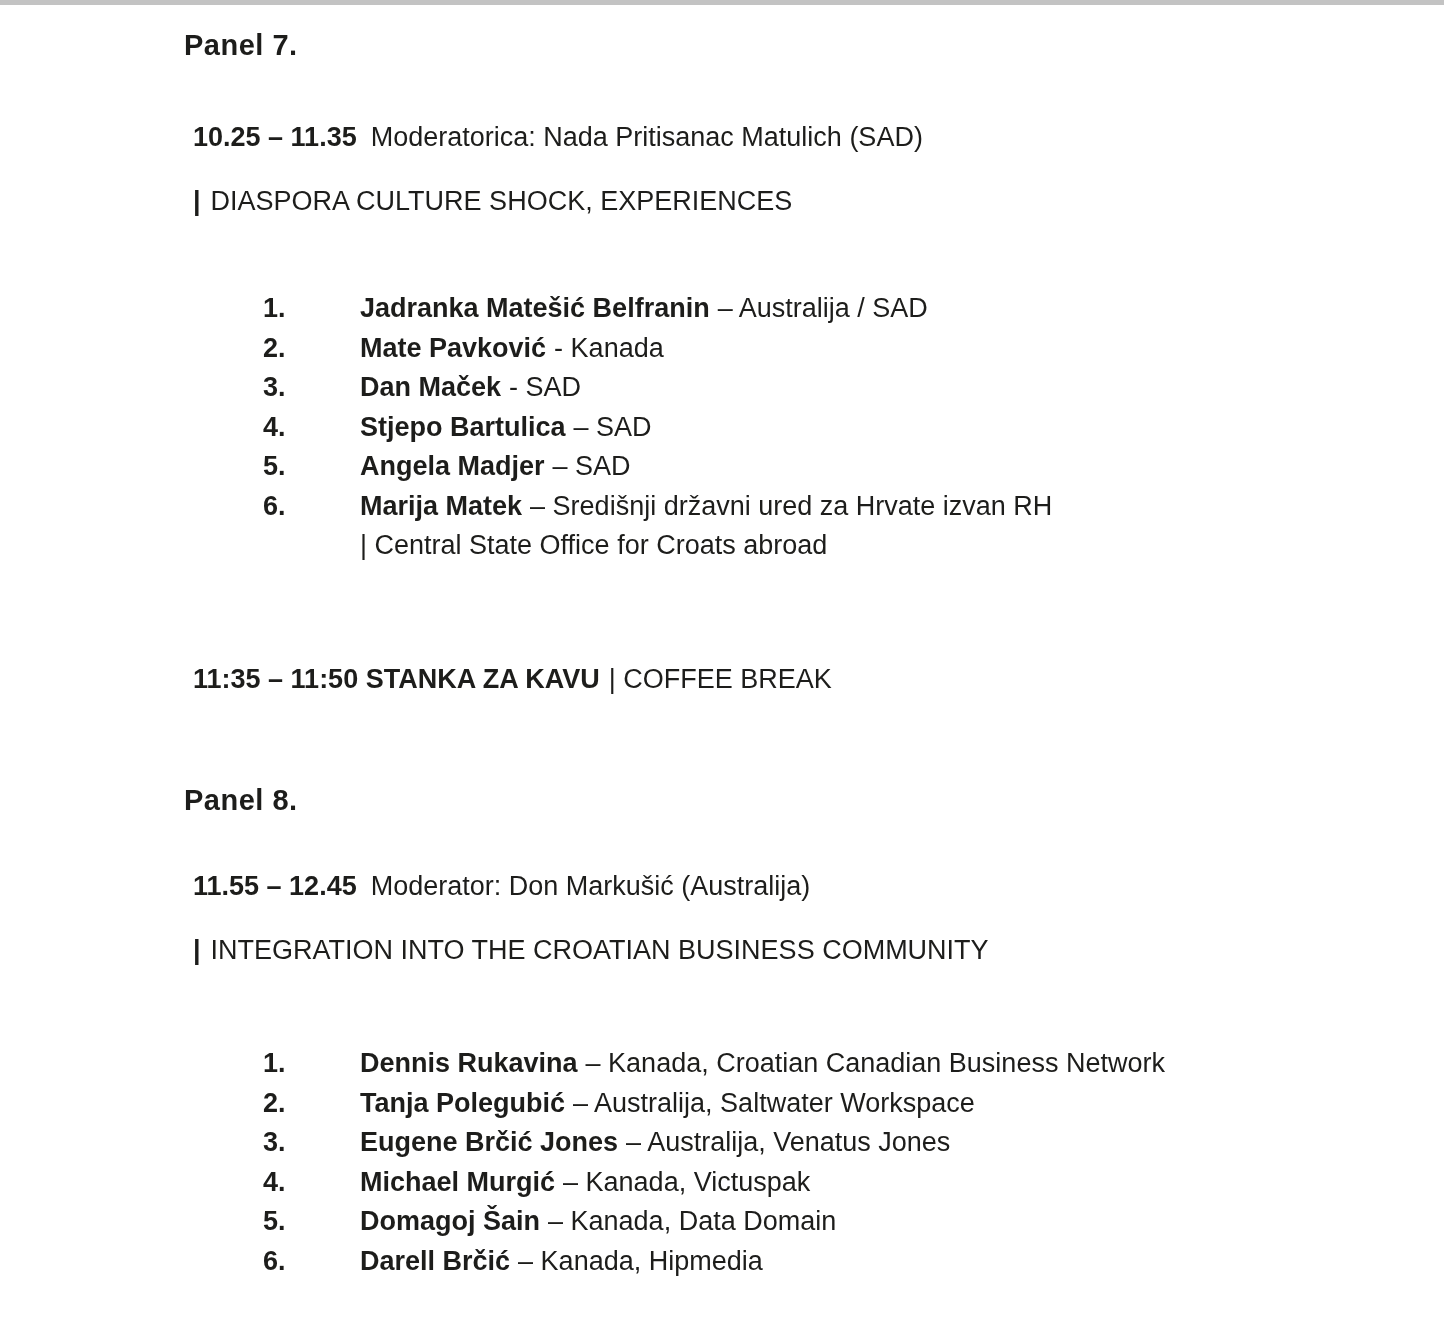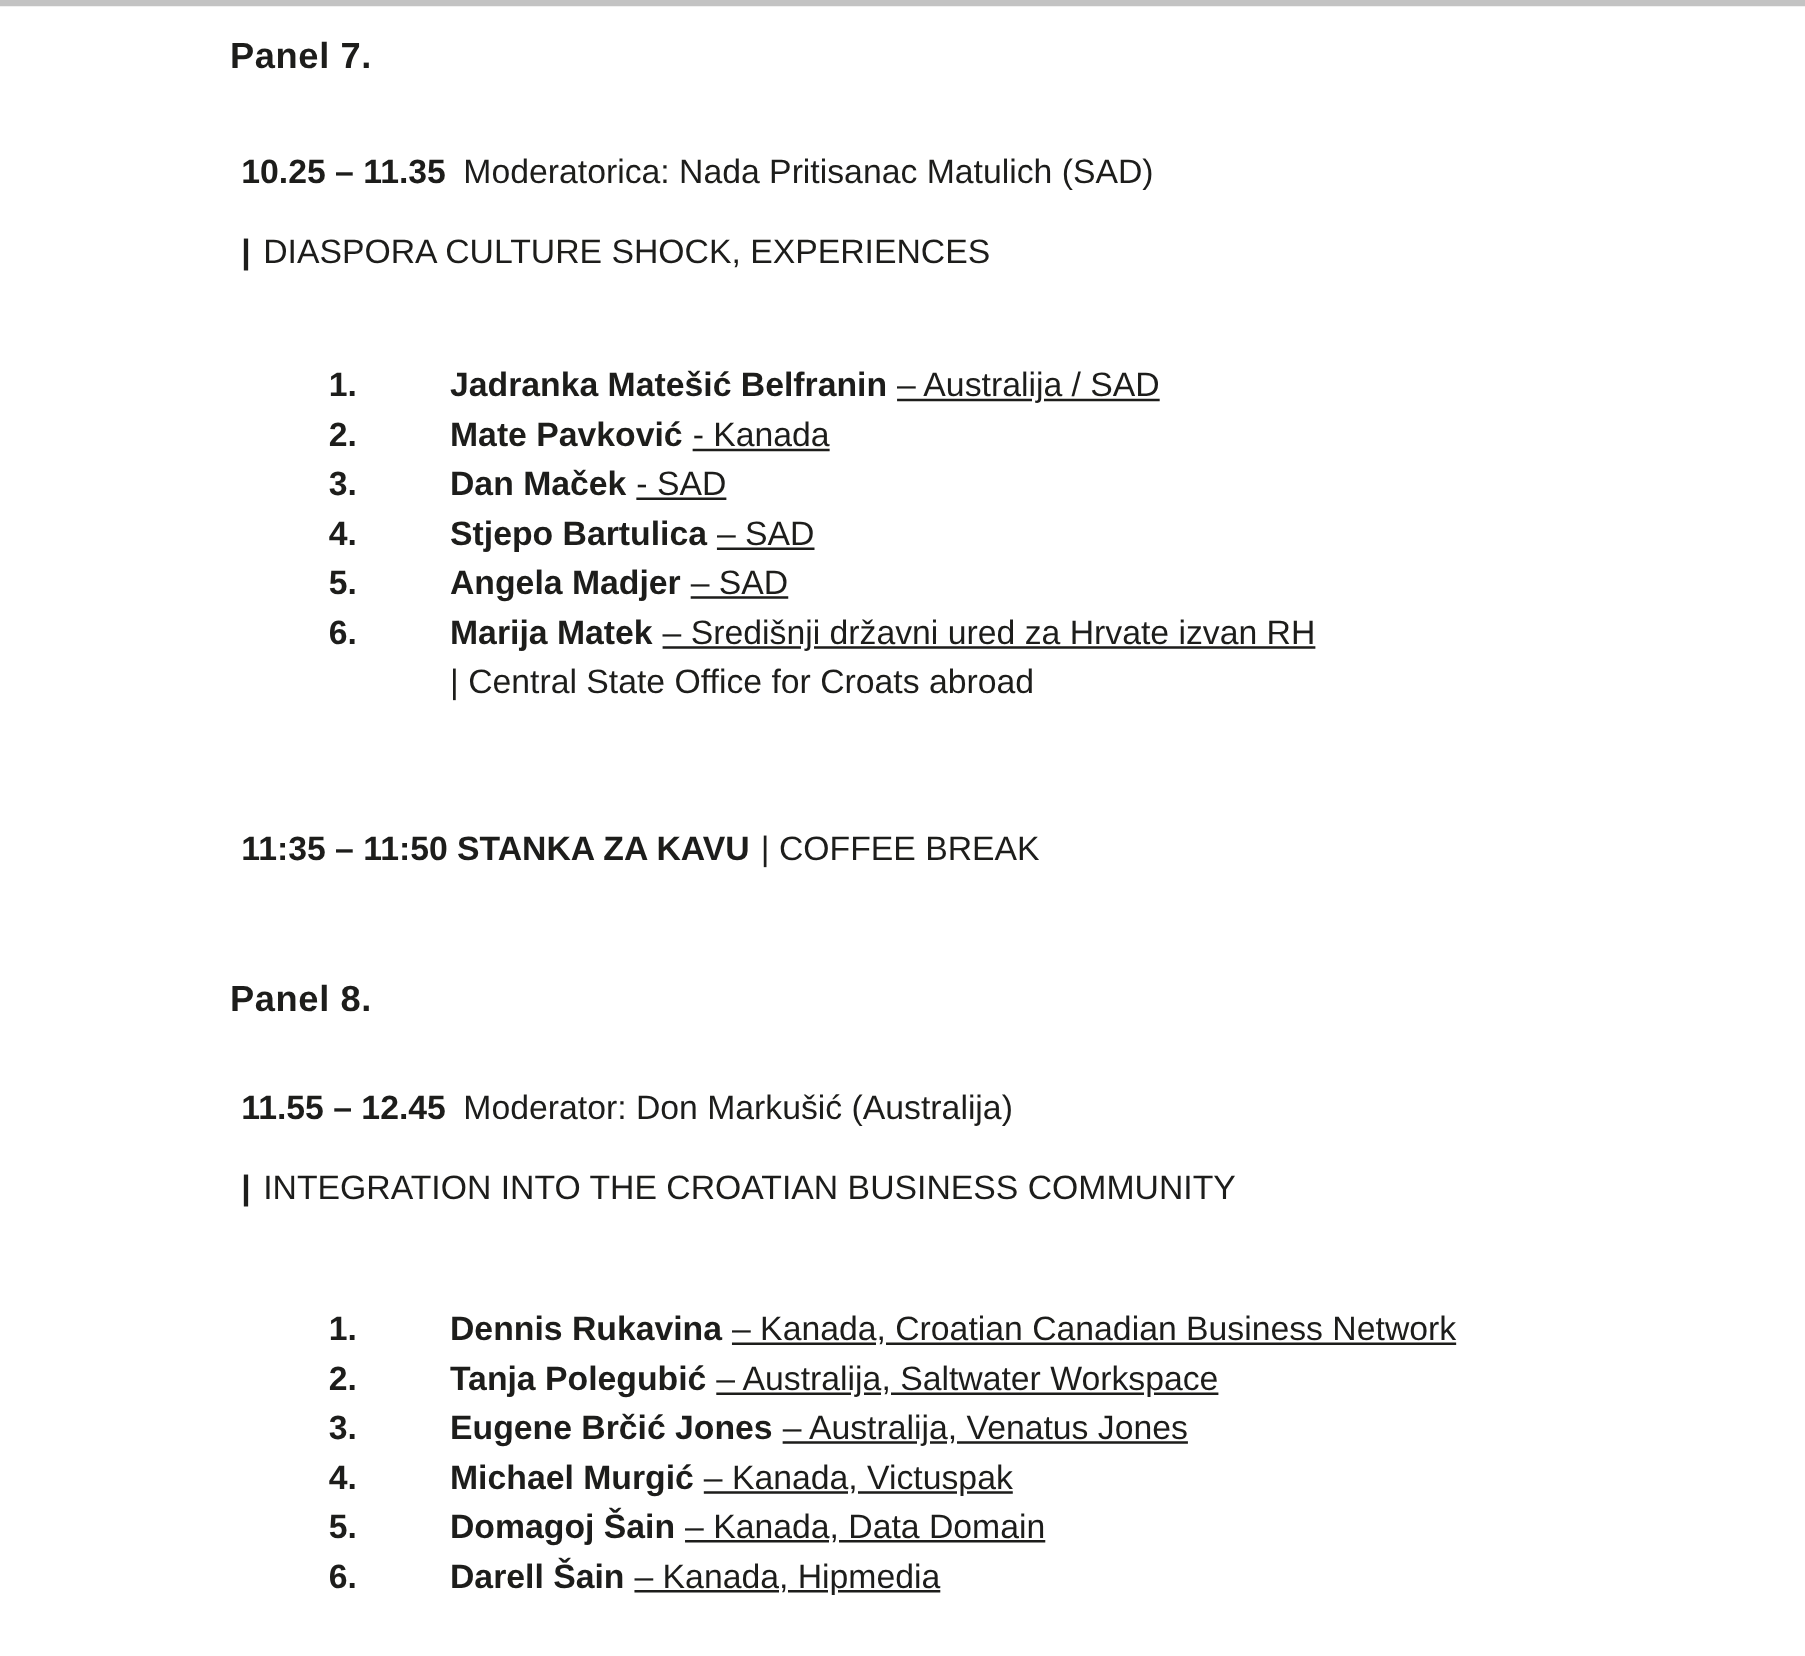--- a/index.html
+++ b/index.html
@@ -53,21 +53,21 @@
   #p8-speakers { top: 1031px; }
   .speaker-row { display: flex; align-items: flex-start; }
   .speaker-num {
     font-weight: bold;
     margin-left: 70px;
     flex: 0 0 97px;
     width: 97px;
   }
   .speaker-entry { white-space: nowrap; }
   .speaker-name { font-weight: bold; }
-  .speaker-detail { margin-left: 8px; text-decoration: underline; }
+  .speaker-detail { margin-left: 8px; }
   .speaker-detail2 { display: block; }
 
   .break-line { font-size: 27px; line-height: 40px; top: 646px; }
   .break-bold { font-weight: bold; }
   .break-en { margin-left: 9px; text-align: center; }
 </style>
 </head>
 <body>
 
 <div class="top-rule"></div>
@@ -149,15 +149,15 @@
     <span class="speaker-entry"><span class="speaker-name">Michael Murgić</span><span class="speaker-detail">– Kanada, Victuspak</span></span>
   </div>
 
   <div class="speaker-row">
     <span class="speaker-num">5.</span>
     <span class="speaker-entry"><span class="speaker-name">Domagoj Šain</span><span class="speaker-detail">– Kanada, Data Domain</span></span>
   </div>
 
   <div class="speaker-row">
     <span class="speaker-num">6.</span>
-    <span class="speaker-entry"><span class="speaker-name">Darell Šain</span><span class="speaker-detail">– Kanada, Hipmedia</span></span>
+    <span class="speaker-entry"><span class="speaker-name">Darell Brčić</span><span class="speaker-detail">– Kanada, Hipmedia</span></span>
   </div>
 </div>
 
 </body></html>

